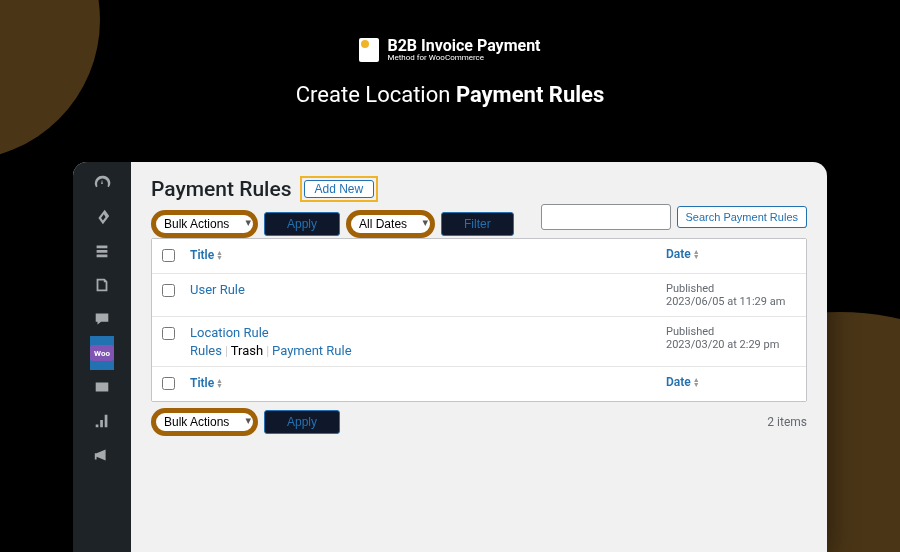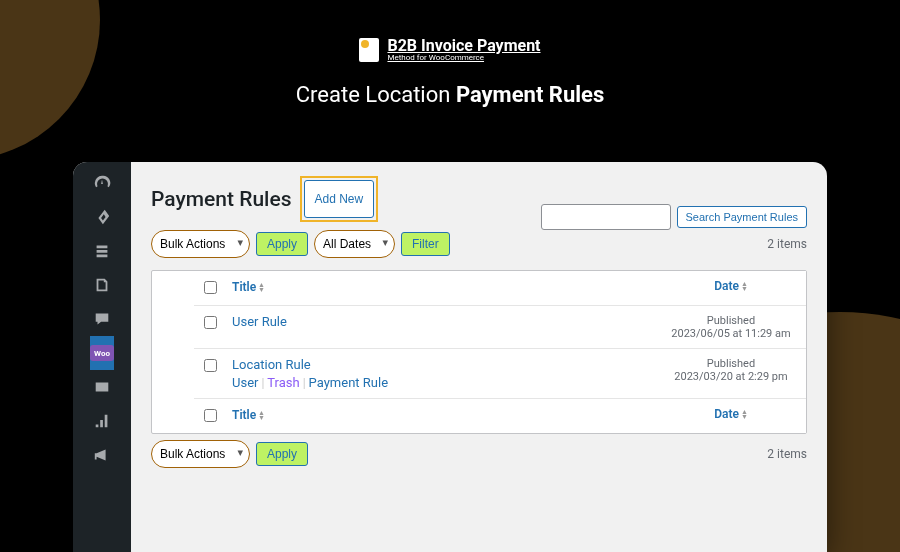--- a/index.html
+++ b/index.html
@@ -2,71 +2,71 @@
 <html><head>
 <meta charset="utf-8">
 <style>
 * { box-sizing: border-box; margin: 0; padding: 0; }
 body { font-family: -apple-system, BlinkMacSystemFont, "Segoe UI", Roboto, sans-serif; background: #000; width: 900px; height: 552px; overflow: hidden; position: relative; }
 
 .bg-shape-1 { position: absolute; top: -120px; left: -180px; width: 280px; height: 280px; border-radius: 50%; background: #4a3516; }
 .bg-shape-2 { position: absolute; bottom: -280px; right: -200px; width: 520px; height: 520px; border-radius: 50%; background: #4a3516; }
 
 .header { position: relative; text-align: center; padding-top: 38px; color: #fff; }
-.logo-wrap { display: flex; align-items: center; justify-content: center; gap: 8px; text-decoration: underline; }
+.logo-wrap { display: flex; align-items: center; justify-content: center; gap: 8px; }
 .logo-icon { width: 20px; height: 24px; background: #fff; border-radius: 2px; position: relative; }
 .logo-icon::before { content: ""; position: absolute; top: 2px; left: 2px; width: 8px; height: 8px; background: #f0b429; border-radius: 50%; }
 .logo-text { font-size: 16px; font-weight: 700; line-height: 1; text-align: left; }
 .logo-sub { font-size: 8px; font-weight: 400; }
 .slogan { font-size: 22px; font-weight: 400; margin-top: 20px; }
 .slogan strong { font-weight: 700; }
 
 .panel { position: absolute; bottom: 0; left: 73px; right: 73px; height: 390px; background: #f1f1f1; border-radius: 14px 14px 0 0; box-shadow: 0 6px 30px rgba(0,0,0,0.5); overflow: hidden; display: flex; }
 
 .sidebar { width: 58px; background: #1d2327; display: flex; flex-direction: column; padding-top: 4px; align-items: center; }
 .sidebar-item { height: 34px; display: flex; align-items: center; justify-content: center; color: #a7aaad; cursor: pointer; }
 .sidebar-item.active { background: #2271b1; color: #fff; position: relative; }
 .sidebar-item.active .woo-badge { width: 24px; height: 16px; background: #7f54b3; border-radius: 3px; display: flex; align-items: center; justify-content: center; font-size: 8px; font-weight: 700; color: #fff; }
 .sidebar-item svg { width: 18px; height: 18px; fill: currentColor; }
 
 .content { flex: 1; padding: 14px 20px 0 20px; font-size: 13px; }
 .title-row { display: flex; align-items: center; gap: 8px; }
 .page-title { font-size: 21px; font-weight: 500; color: #1d2327; }
-.add-new-btn { border: 1px solid #2271b1; color: #2271b1; background: #fff; padding: 11px 10px; border-radius: 3px; font-size: 12px; cursor: pointer; }
+.add-new-btn { border: 1px solid #2271b1; color: #2271b1; background: #fff; padding: 1px 10px; border-radius: 3px; font-size: 12px; cursor: pointer; }
 .highlight-box { position: relative; display: inline-block; padding: 2px; border: 2px solid #f0b429; }
 
 .subsub { margin-top: 10px; font-size: 12px; color: #646970; }
 .subsub a { color: #2271b1; text-decoration: none; }
 .subsub .count { color: #646970; }
 .search-wrap { display: flex; gap: 6px; align-items: center; position: absolute; right: 20px; top: 42px; }
 .search-input { border: 1px solid #8c8f94; border-radius: 3px; height: 26px; width: 130px; padding: 0 6px; background: #fff; }
 .search-btn { border: 1px solid #2271b1; color: #2271b1; background: #fff; padding: 4px 8px; border-radius: 3px; font-size: 11px; cursor: pointer; }
 
 .filter-row { display: flex; align-items: center; gap: 6px; margin-top: 8px; }
-.select { border: 1px solid #a16207; background: #fff; border-radius: 14px; height: 28px; padding: 0 22px 0 8px; font-size: 12px; appearance: none; position: relative; cursor: pointer; }
+.select { border: 5px solid #a16207; background: #fff; border-radius: 14px; height: 28px; padding: 0 22px 0 8px; font-size: 12px; appearance: none; position: relative; cursor: pointer; }
 .select-wrap { position: relative; display: inline-block; }
 .select-wrap::after { content: "▾"; position: absolute; right: 7px; top: 6px; font-size: 11px; color: #555; pointer-events: none; }
-.apply-btn, .filter-btn { border: 1px solid #2271b1; color: #2271b1; background: #bef264; padding: 4px 10px; border-radius: 3px; font-size: 12px; cursor: pointer; }
+.apply-btn, .filter-btn { border: 1px solid #2271b1; color: #2271b1; background: #0f172a; padding: 4px 22px; border-radius: 3px; font-size: 12px; cursor: pointer; }
 .items-count { margin-left: auto; font-size: 12px; color: #646970; }
 
-.table { margin-top: 12px; border: 1px solid #c3c4c7; background: #fff; border-radius: 2px; padding-left: 42px; }
+.table { margin-top: 0; border: 1px solid #c3c4c7; background: #fff; border-radius: 2px; }
 .table-row { display: flex; align-items: flex-start; padding: 8px 10px; border-bottom: 1px solid #e5e5e5; }
 .table-row.header-row, .table-row.footer-row { background: #fff; }
 .table-row:last-child { border-bottom: none; }
 .col-check { width: 28px; padding-top: 2px; }
 .col-check input { cursor: pointer; }
 .col-title { flex: 1; }
 .col-title a { color: #2271b1; font-weight: 400; text-decoration: none; font-size: 13px; }
 .col-title .head-label { color: #2271b1; font-weight: 600; font-size: 12px; }
-.col-date { width: 130px; text-align: center; font-size: 11px; color: #646970; }
+.col-date { width: 130px; text-align: left; font-size: 11px; color: #646970; }
 .col-date .head-label { color: #2271b1; font-weight: 600; font-size: 12px; }
 .row-actions { font-size: 12px; margin-top: 3px; color: #ccc; }
 .row-actions a { text-decoration: none; }
 .row-actions .edit { color: #2271b1; }
-.row-actions .trash { color: #8b5cf6; }
+.row-actions .trash { color: #000000; }
 .row-actions .disable { color: #2271b1; }
 .sort-icon { font-size: 7px; color: #999; margin-left: 2px; line-height: 0.7; display: inline-block; vertical-align: middle; }
 .sort-icon span { display: block; }
 
 .bottom-filter { display: flex; align-items: center; gap: 6px; margin-top: 6px; }
 </style>
 </head>
 <body>
 
 <div class="bg-shape-1"></div>
@@ -168,21 +168,21 @@
           <span>Published</span><br>
           <span>2023/06/05 at 11:29 am</span>
         </div>
       </div>
 
       <div class="table-row">
         <div class="col-check"><input type="checkbox" style=""></div>
         <div class="col-title">
           <a href="#">Location Rule</a>
           <div class="row-actions">
-            <a href="#" class="edit">User</a> | 
+            <a href="#" class="edit">Rules</a> | 
             <a href="#" class="trash">Trash</a> | 
             <a href="#" class="disable">Payment Rule</a>
           </div>
         </div>
         <div class="col-date">
           <span>Published</span><br>
           <span>2023/03/20 at 2:29 pm</span>
         </div>
       </div>
 

